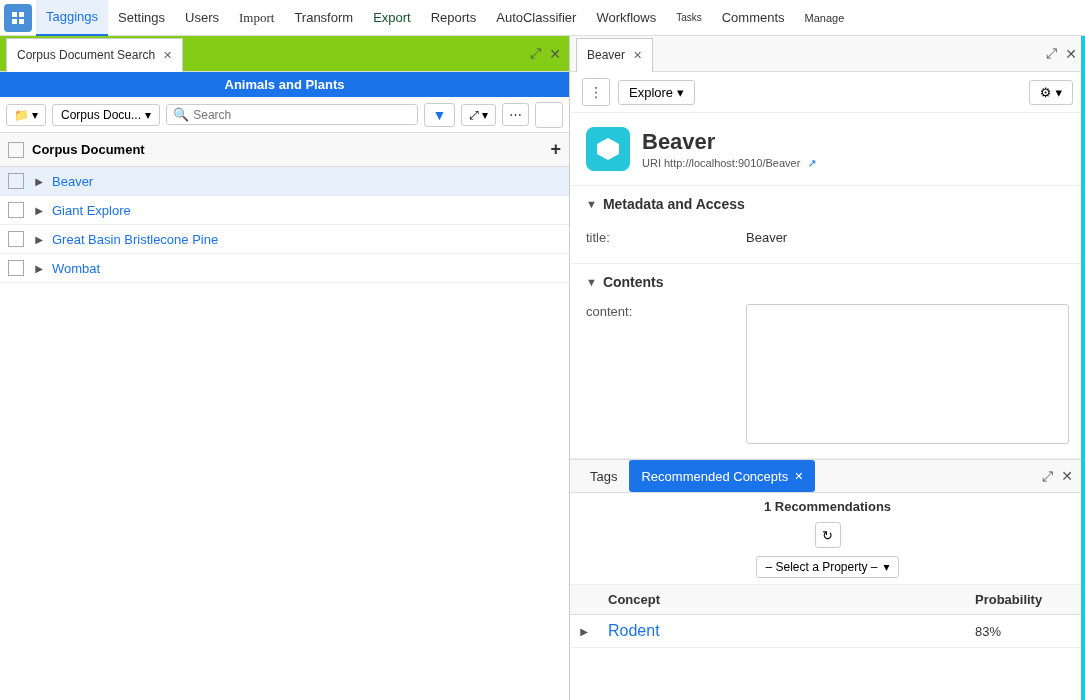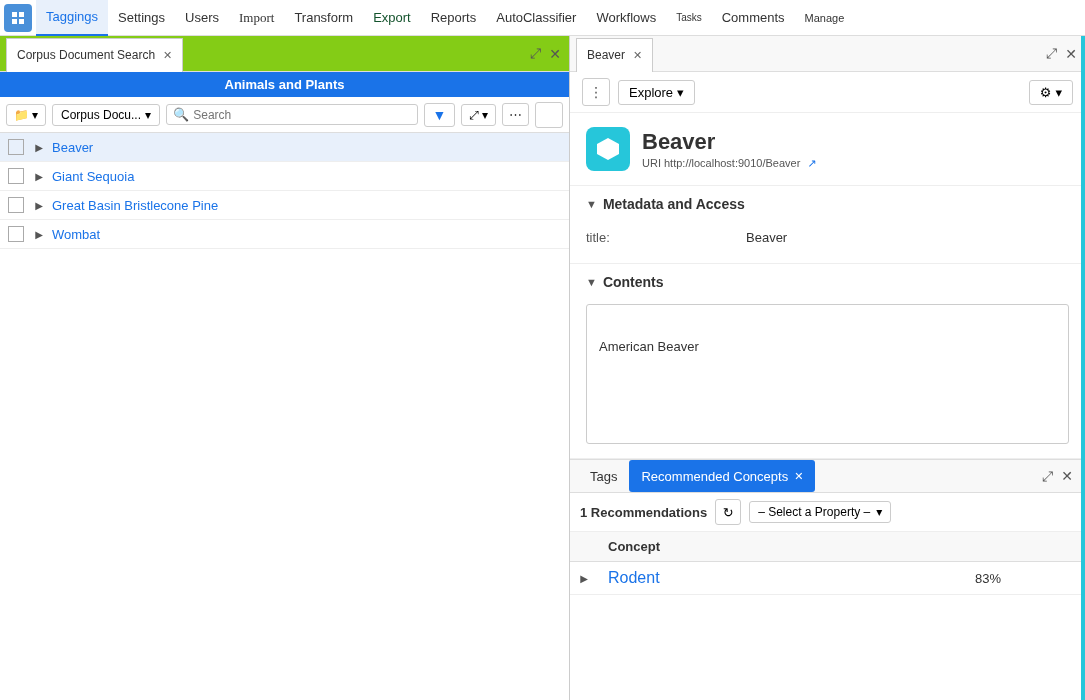--- a/index.html
+++ b/index.html
@@ -61,30 +61,35 @@
       </div>
       <div style="padding:3px 8px;border:1px solid #ccc;border-radius:3px;background:#fff;cursor:pointer;font-size:14px;color:#1a73e8;">▼</div>
       <div style="display:flex;align-items:center;gap:3px;padding:3px 7px;border:1px solid #ccc;border-radius:3px;background:#fff;cursor:pointer;font-size:12px;">
         <span>⤢</span>
         <span>▾</span>
       </div>
       <div style="padding:3px 6px;border:1px solid #ccc;border-radius:3px;background:#fff;cursor:pointer;font-size:13px;">⋯</div>
       <div style="padding:3px 8px;border:1px solid #ccc;border-radius:3px;background:#fff;cursor:pointer;font-size:12px;width:28px;height:26px;"></div>
     </div>
 
+    <div style="display:flex;align-items:center;border-bottom:1px solid #ddd;padding:6px 8px;font-weight:bold;font-size:13px;background:#f8f8f8;">
+      <div style="width:16px;height:16px;border:1px solid #aaa;margin-right:8px;flex-shrink:0;"></div>
+      <span>Corpus Document</span>
+      <span style="margin-left:auto;font-size:18px;cursor:pointer;color:#333;">+</span>
+    </div>
 
     <div style="display:flex;align-items:center;border-bottom:1px solid #eee;padding:6px 8px;background:#e8f0fb;">
       <div style="width:16px;height:16px;border:1px solid #aaa;margin-right:8px;flex-shrink:0;"></div>
       <div style="width:14px;height:14px;display:flex;align-items:center;justify-content:center;cursor:pointer;margin-right:6px;color:#555;font-size:10px;">▶</div>
       <span style="color:#1a73e8;font-size:13px;">Beaver</span>
     </div>
     <div style="display:flex;align-items:center;border-bottom:1px solid #eee;padding:6px 8px;">
       <div style="width:16px;height:16px;border:1px solid #aaa;margin-right:8px;flex-shrink:0;"></div>
       <div style="width:14px;height:14px;display:flex;align-items:center;justify-content:center;cursor:pointer;margin-right:6px;color:#555;font-size:10px;">▶</div>
-      <span style="color:#1a73e8;font-size:13px;">Giant Sequoia</span>
+      <span style="color:#1a73e8;font-size:13px;">Giant Explore</span>
     </div>
     <div style="display:flex;align-items:center;border-bottom:1px solid #eee;padding:6px 8px;">
       <div style="width:16px;height:16px;border:1px solid #aaa;margin-right:8px;flex-shrink:0;"></div>
       <div style="width:14px;height:14px;display:flex;align-items:center;justify-content:center;cursor:pointer;margin-right:6px;color:#555;font-size:10px;">▶</div>
       <span style="color:#1a73e8;font-size:13px;">Great Basin Bristlecone Pine</span>
     </div>
     <div style="display:flex;align-items:center;border-bottom:1px solid #eee;padding:6px 8px;">
       <div style="width:16px;height:16px;border:1px solid #aaa;margin-right:8px;flex-shrink:0;"></div>
       <div style="width:14px;height:14px;display:flex;align-items:center;justify-content:center;cursor:pointer;margin-right:6px;color:#555;font-size:10px;">▶</div>
       <span style="color:#1a73e8;font-size:13px;">Wombat</span>
@@ -141,51 +146,52 @@
           <span style="flex:1;color:#333;font-size:13px;">Beaver</span>
         </div>
       </div>
 
       <div style="padding:10px 16px;border-bottom:1px solid #eee;">
         <div style="display:flex;align-items:center;gap:6px;font-size:14px;font-weight:bold;color:#333;margin-bottom:10px;cursor:pointer;">
           <span style="color:#555;font-size:11px;">▼</span>
           <span>Contents</span>
         </div>
         <div style="display:flex;padding:4px 0;">
+          <span style="width:160px;color:#555;font-size:13px;flex-shrink:0;">content:</span>
           <div style="flex:1;border:1px solid #ccc;border-radius:3px;padding:12px;font-size:13px;color:#333;line-height:1.5;min-height:140px;">
             <br>
-            <p>American Beaver</p>
           </div>
         </div>
       </div>
 
       <div style="display:flex;align-items:center;background:#f8f8f8;border-top:1px solid #ddd;border-bottom:1px solid #ddd;height:34px;padding:0 8px;">
         <div style="padding:0 12px;height:32px;display:flex;align-items:center;cursor:pointer;font-size:13px;color:#333;">
           <span>Tags</span>
         </div>
         <div style="padding:0 12px;height:32px;display:flex;align-items:center;cursor:pointer;font-size:13px;background:#1a73e8;color:white;border-radius:3px;gap:6px;">
           <span>Recommended Concepts</span>
           <span style="font-size:11px;cursor:pointer;">✕</span>
         </div>
         <div style="margin-left:auto;font-size:14px;color:#555;cursor:pointer;padding:0 4px;">⤢</div>
         <div style="font-size:14px;color:#555;cursor:pointer;padding:0 4px;">✕</div>
       </div>
 
-      <div style="display:flex;align-items:center;padding:6px 10px;gap:8px;border-bottom:1px solid #eee;">
+      <div style="display:flex;align-items:center;padding:6px 10px;gap:8px;border-bottom:1px solid #eee;flex-direction:column;">
         <span style="font-size:13px;font-weight:bold;color:#333;">1 Recommendations</span>
         <div style="width:26px;height:26px;border:1px solid #ccc;border-radius:3px;display:flex;align-items:center;justify-content:center;cursor:pointer;font-size:13px;">↻</div>
         <div style="display:flex;align-items:center;border:1px solid #ccc;border-radius:3px;padding:3px 8px;font-size:12px;cursor:pointer;gap:6px;">
           <span>– Select a Property –</span>
           <span>▾</span>
         </div>
       </div>
 
       <div style="display:flex;background:#f8f8f8;border-bottom:1px solid #ddd;">
         <div style="width:28px;padding:7px 4px;flex-shrink:0;"></div>
         <div style="flex:1;padding:7px 10px;font-size:13px;font-weight:bold;color:#333;">Concept</div>
+        <div style="width:120px;padding:7px 10px;font-size:13px;font-weight:bold;color:#333;flex-shrink:0;">Probability</div>
       </div>
 
       <div style="display:flex;border-bottom:1px solid #eee;align-items:center;">
         <div style="width:28px;padding:7px 4px;flex-shrink:0;cursor:pointer;color:#555;font-size:10px;text-align:center;">▶</div>
         <div style="flex:1;padding:7px 10px;font-size:16px;color:#1a73e8;cursor:pointer;">Rodent</div>
         <div style="width:120px;padding:7px 10px;font-size:13px;color:#333;flex-shrink:0;">83%</div>
       </div>
     </div>
 
     <div style="position:absolute;right:0;top:0;bottom:0;width:4px;background:#26c6da;"></div>

